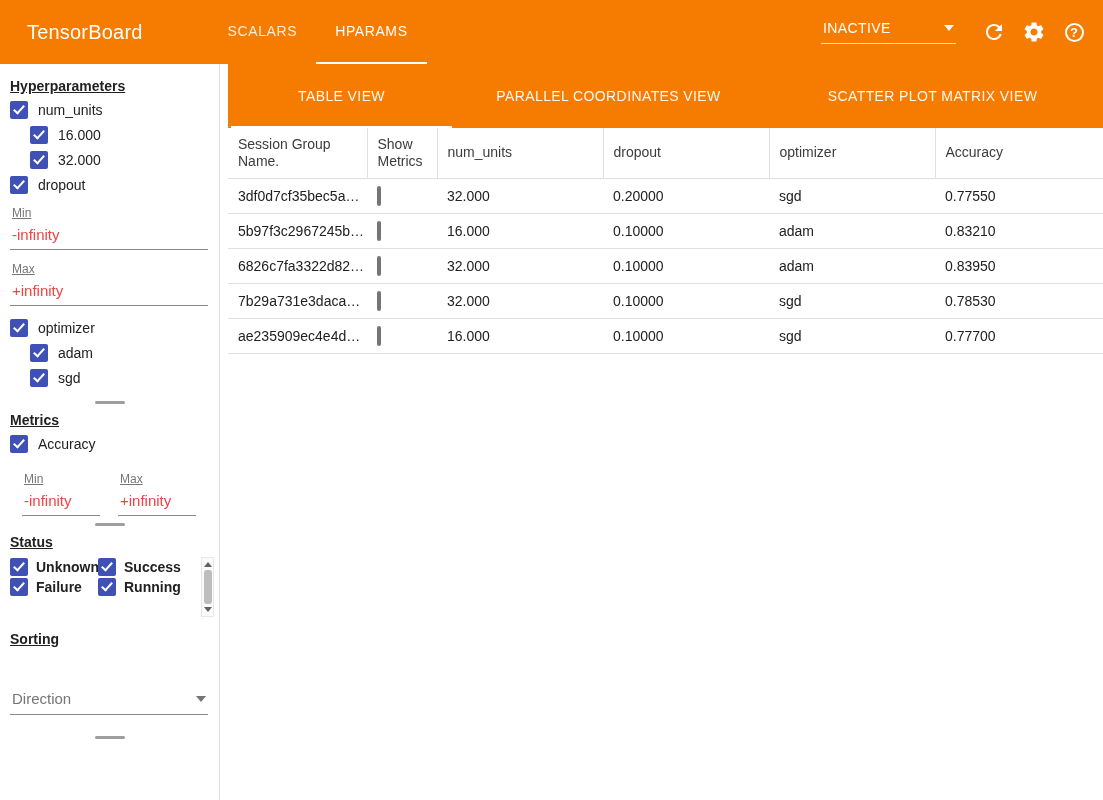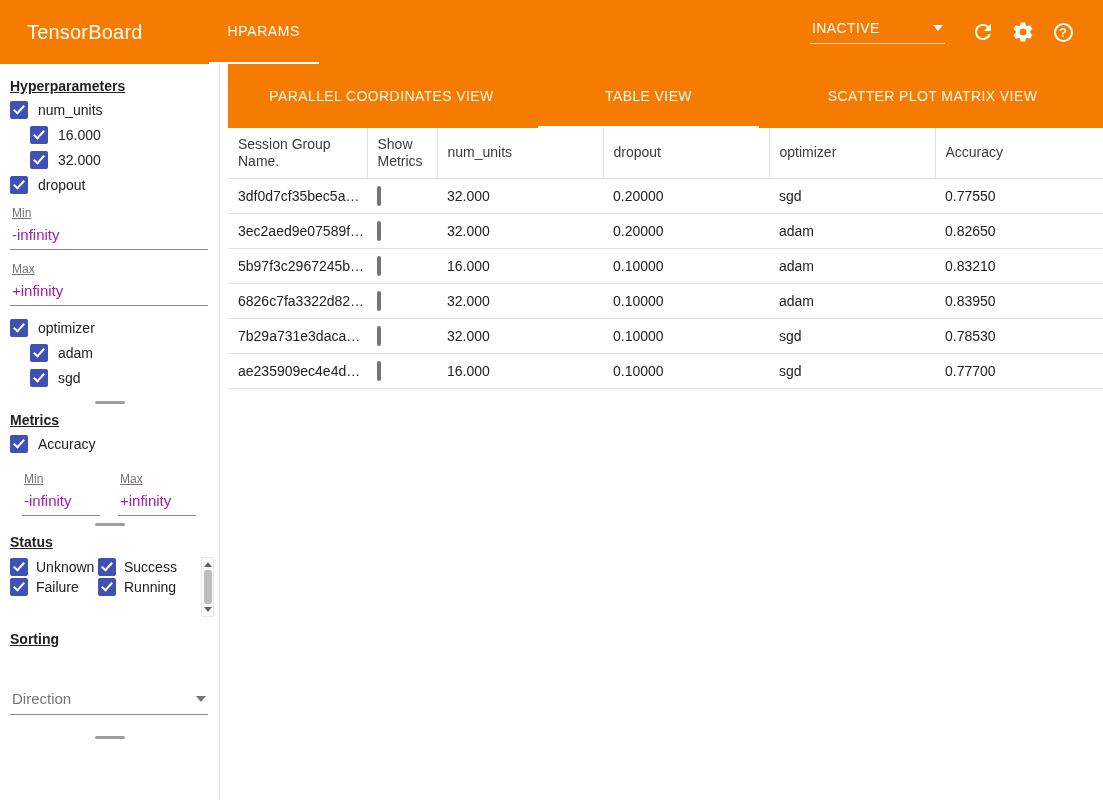--- a/index.html
+++ b/index.html
@@ -7,21 +7,21 @@
   body {
     width: 1103px; height: 800px; overflow: hidden;
     font-family: "Liberation Sans", sans-serif;
     background: #fff; color: #212121;
   }
   .app { width: 1103px; height: 800px; display: flex; flex-direction: column; }
 
   
   .topbar {
     height: 64px; flex: none; background: #f57c00; color: #fff;
-    display: flex; align-items: center; padding: 0 28px 0 27px;
+    display: flex; align-items: center; padding: 0 17px 0 27px;
     position: relative; z-index: 5;
   }
   .app-title { font-size: 20px; letter-spacing: .2px; }
   .top-tabs { display: flex; height: 100%; margin-left: 66px; }
   .top-tab {
     height: 100%; display: flex; align-items: center; padding: 0 19px;
     font-size: 14px; letter-spacing: .6px; color: rgba(255,255,255,.85);
     border-bottom: 2px solid transparent; cursor: pointer;
   }
   .top-tab.active { color: #fff; border-bottom-color: #fff; }
@@ -66,30 +66,30 @@
     content: ""; position: absolute; left: 6px; top: 2px; width: 4px; height: 9px;
     border: 2px solid #fff; border-top: 0; border-left: 0; transform: rotate(42deg);
   }
   .cb.unchecked { border: 2px solid #757575; background: transparent; }
   .indent { margin-left: 20px; }
   .cb-label { font-size: 14px; color: #212121; }
 
   .field-label { display: block; font-size: 12px; color: #757575; margin: 12px 0 0 2px; text-decoration: underline; }
   .field-input {
     border: 0; border-bottom: 1px solid #8a8a8a; background: transparent; outline: none;
-    width: 198px; font-size: 15px; color: #a21caf; padding: 6px 0 6px 2px;
+    width: 198px; font-size: 15px; color: #ef4444; padding: 6px 0 6px 2px;
     font-family: "Liberation Sans", sans-serif;
   }
   .minmax-row { display: flex; gap: 18px; margin-left: 12px; }
   .minmax-row .field-input { width: 78px; }
 
   .splitter { height: 16px; display: flex; align-items: center; justify-content: center; margin-right: 10px; cursor: row-resize; }
   .splitter-bar { width: 30px; height: 3px; background: #9e9e9e; border-radius: 2px; }
 
-  .status-body { display: flex; height: 60px; overflow: hidden; }
+  .status-body { display: flex; height: 60px; overflow: hidden; font-weight: bold; }
   .status-grid { display: grid; grid-template-columns: 88px auto; flex: 1; align-content: start; }
   .status-grid .cb-row { margin: 1px 0; }
   .status-grid .cb { margin-right: 8px; }
 
   .mini-scrollbar {
     width: 13px; flex: none; display: flex; flex-direction: column; align-items: center;
     background: #fafafa; border: 1px solid #e8e8e8; margin-right: 5px; padding: 1px 0; cursor: pointer;
   }
   .sb-arrow { width: 0; height: 0; border-left: 4px solid transparent; border-right: 4px solid transparent; margin: 3px 0; }
   .sb-arrow.up { border-bottom: 5px solid #616161; }
@@ -135,20 +135,21 @@
   td .cb { margin: 0; }
 </style>
 </head>
 <body>
 
 <div class="app">
 
   <header class="topbar">
     <div class="app-title">TensorBoard</div>
     <nav class="top-tabs">
+      <div class="top-tab">SCALARS</div>
       <div class="top-tab active">HPARAMS</div>
     </nav>
     <div class="top-right">
       <div class="status-select">
         <span>INACTIVE</span>
         <span class="dd-arrow-white"></span>
       </div>
       <div class="tb-icon">
         <svg viewBox="0 0 24 24">
             <path d="M17.65 6.35A7.95 7.95 0 0 0 12 4c-4.42 0-7.99 3.58-8 8s3.58 8 8 8c3.73 0 6.84-2.55 7.73-6h-2.08c-.82 2.33-3.04 4-5.65 4-3.31 0-6-2.69-6-6s2.69-6 6-6c1.66 0 3.14.69 4.22 1.78L13 11h7V4l-2.35 2.35z"></path>
@@ -273,22 +274,22 @@
 
       <div class="splitter" style="margin-top:14px">
           <div class="splitter-bar"></div>
         </div>
 
     </aside>
 
     <main class="main">
 
       <div class="view-tabs">
+        <div class="view-tab vt-0 active">TABLE VIEW</div>
         <div class="view-tab vt-1">PARALLEL COORDINATES VIEW</div>
-        <div class="view-tab vt-0 active">TABLE VIEW</div>
         <div class="view-tab vt-2">SCATTER PLOT MATRIX VIEW</div>
       </div>
 
       <div class="table-wrap">
         <table>
           <colgroup>
             <col style="width:139px">
               <col style="width:70px">
               <col style="width:166px">
             <col style="width:166px">
@@ -308,28 +309,20 @@
           <tbody>
             <tr>
               <td class="c-name">3df0d7cf35bec5a…</td>
               <td><span class="cb unchecked"></span></td>
               <td>32.000</td>
               <td>0.20000</td>
               <td>sgd</td>
               <td>0.77550</td>
             </tr>
             <tr>
-              <td class="c-name">3ec2aed9e07589f…</td>
-              <td><span class="cb unchecked"></span></td>
-              <td>32.000</td>
-              <td>0.20000</td>
-              <td>adam</td>
-              <td>0.82650</td>
-            </tr>
-            <tr>
               <td class="c-name">5b97f3c2967245b…</td>
               <td><span class="cb unchecked"></span></td>
               <td>16.000</td>
               <td>0.10000</td>
               <td>adam</td>
               <td>0.83210</td>
             </tr>
             <tr>
               <td class="c-name">6826c7fa3322d82…</td>
               <td><span class="cb unchecked"></span></td>

